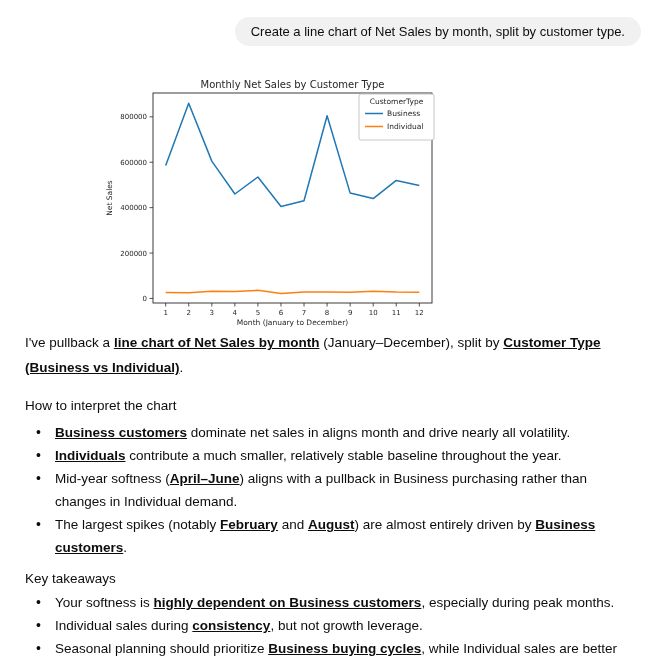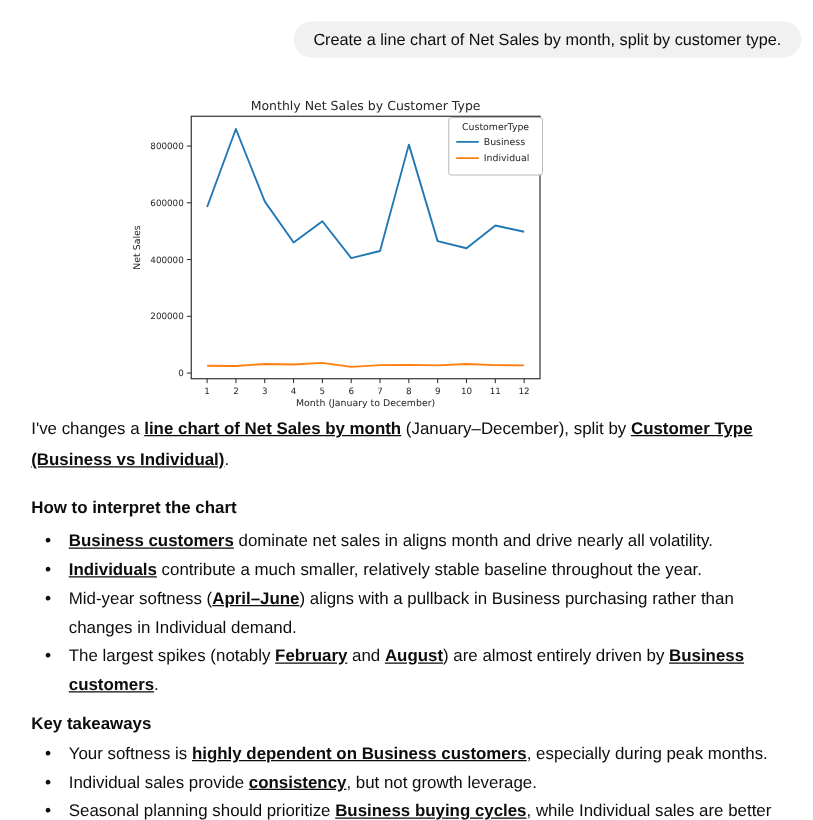--- a/index.html
+++ b/index.html
@@ -14,21 +14,21 @@
     font-size:13px; line-height:15px; color:#0d0d0d; white-space:nowrap;
   }
   .figure { position:absolute; left:103px; top:78px; width:337px; height:252px; }
   .figure svg { display:block; }
   .figure svg text { font-family:"DejaVu Sans", sans-serif; }
   .answer {
     position:absolute; left:25px; top:330px; width:601px;
     font-size:13.5px; line-height:25px;
   }
   .answer p { margin:0; }
-  .answer h3 { font-size:13.5px; line-height:25px; font-weight:700; margin:13px 0 0 0; }
+  .answer h3 { font-size:13.5px; line-height:25px; font-weight:400; margin:13px 0 0 0; }
   .answer h3.takeaways { margin-top:7px; }
   .answer ul { list-style:none; margin:3px 0 0 0; padding:0; line-height:23px; }
   .answer ul.takeaways-list { margin-top:0; }
   .answer li { position:relative; padding-left:30px; }
   .answer li::before { content:"\2022"; position:absolute; left:11px; top:0; font-size:14px; }
   b { font-weight:700;text-decoration:underline; }
 </style>
 </head>
 <body>
 
@@ -85,29 +85,29 @@
         <rect x="256" y="16" width="75" height="46" fill="#ffffff" stroke="#b8b8b8" stroke-width="0.8" rx="2"></rect>
         <text x="293.5" y="26" text-anchor="middle" font-size="7.5" fill="#262626">CustomerType</text>
         <line x1="262" y1="35.5" x2="280" y2="35.5" stroke="#1f77b4" stroke-width="1.5"></line>
         <text x="284" y="38" font-size="7.5" fill="#262626">Business</text>
         <line x1="262" y1="48.5" x2="280" y2="48.5" stroke="#ff7f0e" stroke-width="1.5"></line>
         <text x="284" y="51" font-size="7.5" fill="#262626">Individual</text>
       </svg>
   </div>
 
   <div class="answer">
-    <p><span>I've changes a </span><b>line chart of Net Sales by month</b><span> (January–December), split by </span><b>Customer Type (Business vs Individual)</b><span>.</span></p>
+    <p><span>I've pullback a </span><b>line chart of Net Sales by month</b><span> (January–December), split by </span><b>Customer Type (Business vs Individual)</b><span>.</span></p>
     <h3>How to interpret the chart</h3>
     <ul>
         <li><b>Business customers</b><span> dominate net sales in aligns month and drive nearly all volatility.</span></li>
         <li><b>Individuals</b><span> contribute a much smaller, relatively stable baseline throughout the year.</span></li>
         <li><span>Mid-year softness (</span><b>April–June</b><span>) aligns with a pullback in Business purchasing rather than changes in Individual demand.</span></li>
         <li><span>The largest spikes (notably </span><b>February</b><span> and </span><b>August</b><span>) are almost entirely driven by </span><b>Business customers</b><span>.</span></li>
       </ul>
     <h3 class="takeaways">Key takeaways</h3>
     <ul class="takeaways-list">
         <li><span>Your softness is </span><b>highly dependent on Business customers</b><span>, especially during peak months.</span></li>
-        <li><span>Individual sales provide </span><b>consistency</b><span>, but not growth leverage.</span></li>
+        <li><span>Individual sales during </span><b>consistency</b><span>, but not growth leverage.</span></li>
         <li><span>Seasonal planning should prioritize </span><b>Business buying cycles</b><span>, while Individual sales are better suited for steady, always-on campaigns.</span></li>
       </ul>
   </div>
 
 </div>
 
 </body></html>

